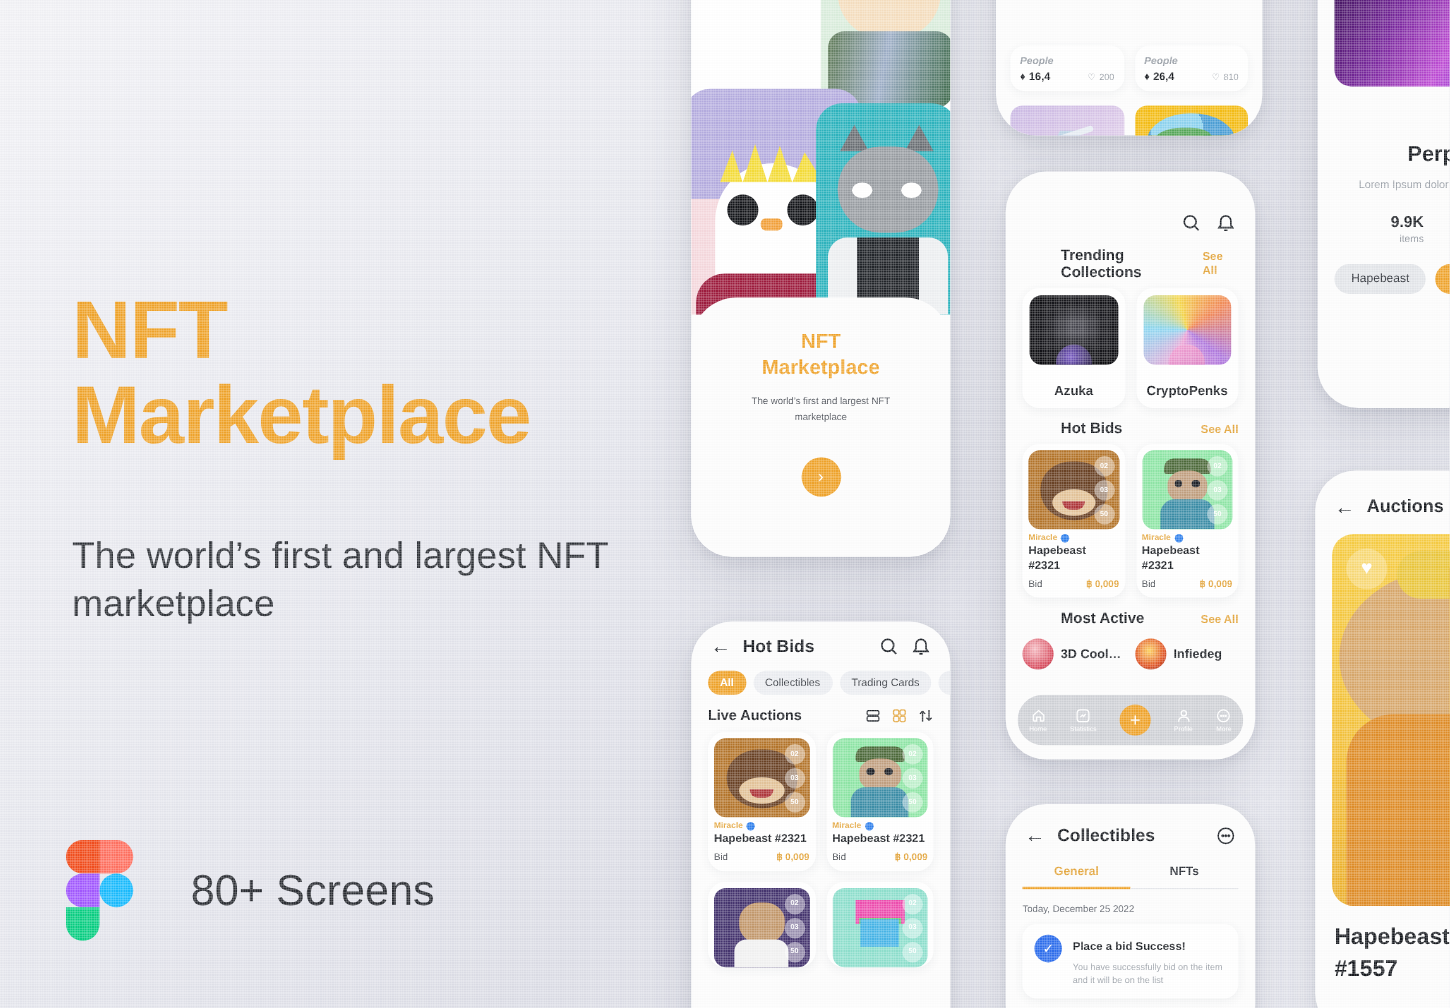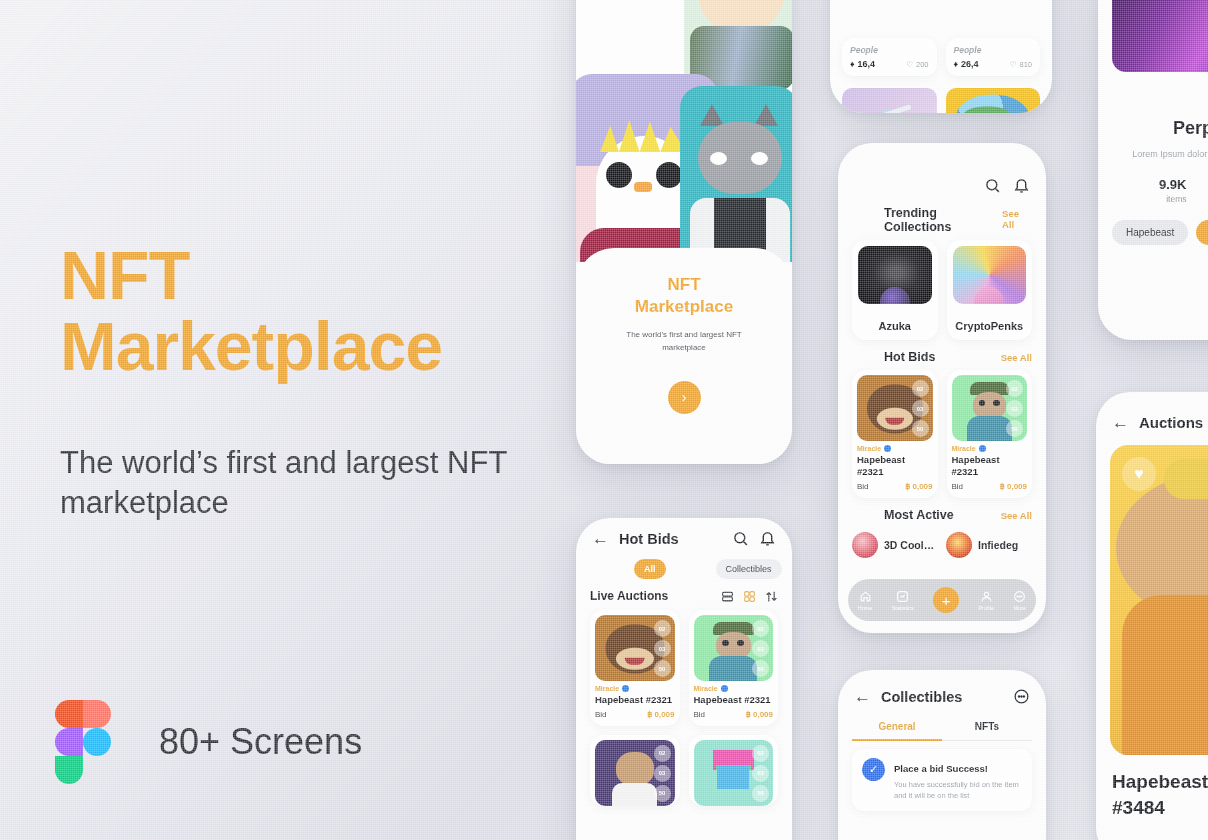--- a/index.html
+++ b/index.html
@@ -89,21 +89,21 @@
   .ob-body { position:absolute; left:0; right:0; top:286px; background:#fdfdfd;
              border-radius:38px 38px 34px 34px; height:216px; text-align:center; padding-top:26px; }
   .ob-title { font-size:17px; line-height:1.3; font-weight:700; color:#F0A42C; }
   .ob-sub { margin-top:10px; font-size:8px; line-height:1.65; color:#4a4e56; padding:0 28px; }
   .ob-next { width:33px;height:33px;border-radius:50%;background:#F0A42C; margin:26px auto 0;
              display:flex;align-items:center;justify-content:center; color:#fff; font-size:14px; }
 
   
   #phone-hotbids { left: 576px; top: 518px; width: 216px; height: 360px; }
   .chips { display:flex; gap:6px; padding: 4px 14px 0; }
-  .chip { font-size:9px; padding:5px 10px; border-radius:12px; background:#eceef2; color:#32363d; white-space:nowrap;margin-left:44px; }
+  .chip { font-size:9px; padding:5px 10px; border-radius:12px; background:#eceef2; color:#32363d; white-space:nowrap; }
   .chip.on { background:#F0A42C; color:#fff; font-weight:700; }
   .la-head { display:flex; align-items:center; padding: 10px 14px 7px; }
   .la-head .t { font-size:12px; font-weight:700; color:#171a1f; }
   .la-head .sp { flex:1; }
   .la-head .tools { display:flex; gap:9px; align-items:center; }
 
   
   #phone-stats { left: 830px; top: -112px; width: 222px; height: 225px; }
   .stat-strip { display:grid; grid-template-columns:1fr 1fr; gap:9px; padding:0 12px; }
   .stat-card { background:#fff; border-radius:12px; padding:7px 8px; box-shadow:0 2px 8px rgba(60,65,90,.07); }
@@ -604,20 +604,21 @@
           <circle cx="8.5" cy="12" r=".9" fill="#22262c"></circle>
           <circle cx="12" cy="12" r=".9" fill="#22262c"></circle>
           <circle cx="15.5" cy="12" r=".9" fill="#22262c"></circle>
         </svg>
     </span>
   </div>
   <div class="ntabs">
     <div class="ntab on">General</div>
     <div class="ntab off">NFTs</div>
   </div>
+  <div class="ndate">Today, December 25 2022</div>
   <div class="ncard">
     <span class="dot">✓</span>
     <span>
       <span class="nt">Place a bid Success!</span>
       <span class="nb" style="display:block">You have successfully bid on the item and it will be on the list</span>
     </span>
   </div>
 </div>
 
 <div class="phone" id="phone-profile">
@@ -648,17 +649,17 @@
     <span class="ph-title" style="font-size:15px">Auctions</span>
   </div>
   <div class="au-img">
     <div class="au-like">♥</div>
     <div style="position:absolute;right:-34px;top:28px;width:190px;height:150px;border-radius:50%;background:#D8A86C"></div>
     <div style="position:absolute;right:-12px;top:14px;width:120px;height:40px;border-radius:20px;background:#EBC83F"></div>
     <div style="position:absolute;right:-30px;top:150px;width:180px;height:170px;border-radius:40px 40px 0 0;background:#E08E2A"></div>
   </div>
   <div class="au-name">
     <span>Hapebeast</span><br>
-    <span>#3484</span>
+    <span>#1557</span>
   </div>
 </div>
 
 <div id="noise"></div>
 
 </body></html>

